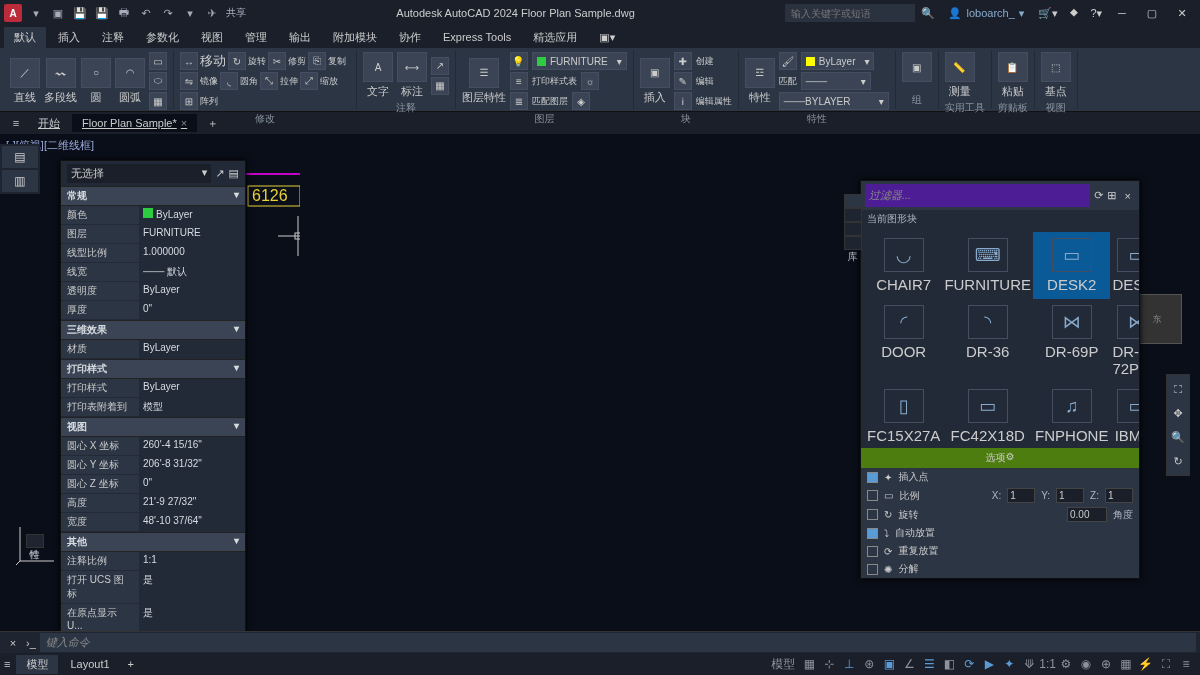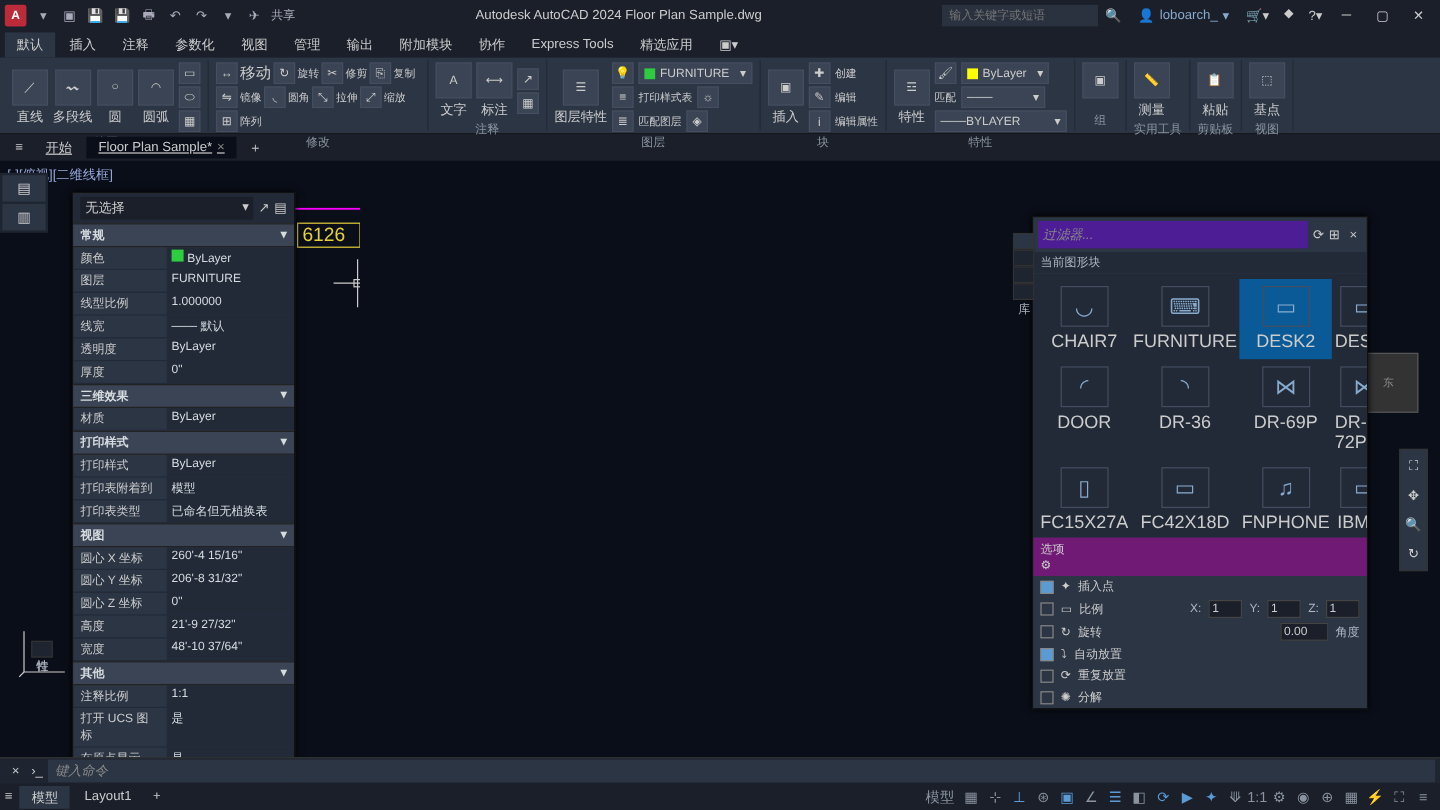--- a/index.html
+++ b/index.html
@@ -48,21 +48,21 @@
 .block-panel .hdr { display:flex; align-items:center; padding:3px 4px; gap:4px; }
 .block-panel .hdr .filter { flex:1; background:#4c1d95; padding:4px 4px; color:#888; font-style:italic; }
 .block-panel .hdr .x { cursor:pointer; padding:0 4px; }
 .block-panel .subhdr { padding:2px 6px; color:#aeb6c2; font-size:10px; background:#222a38; }
 .block-grid { display:grid; grid-template-columns:repeat(4,1fr); gap:0; background:#222a38; padding:4px; max-height:220px; overflow:auto; }
 .block-item { display:flex; flex-direction:column; align-items:center; padding:6px 2px; cursor:pointer; gap:4px; }
 .block-item.sel { background:#0a5a97; }
 .block-item .thumb { width:40px; height:34px; border:1px solid #444e60; display:flex; align-items:center; justify-content:center; color:#8ac; font-size:18px; }
 .block-item .nm { font-size:15px; color:#ccc; text-align:left; }
 .block-opts { background:#2b3544; }
-.block-opts .ohdr { display:flex; justify-content:center; padding:3px 6px; background:#701a75; font-size:10px;flex-direction:column; }
+.block-opts .ohdr { display:flex; justify-content:center; padding:3px 6px; background:#4d7c0f; font-size:10px; }
 .block-opts .orow { display:flex; align-items:center; gap:6px; padding:2px 6px; font-size:10px; }
 .block-opts .cb { width:11px; height:11px; border:1px solid #888; display:inline-block; }
 .block-opts .cb.on { background:#5b9bd5; }
 .block-opts input { width:28px; background:#1a1f2a; border:1px solid #444; color:#ccc; font-size:10px; padding:1px 2px; }
 .block-opts .fld-lbl { color:#aeb6c2; }
 .vtab { position:absolute; left:42px; top:160px; width:18px; background:#1e2430; writing-mode:vertical-rl; text-orientation:mixed; font-size:10px; padding:6px 2px; color:#aeb6c2; border:1px solid #333; }
 .vtab.right { left:auto; right:40px; top:200px; }
 .ltool { position:absolute; left:0; top:160px; width:40px; background:#1e2430; display:flex; flex-direction:column; gap:2px; padding:2px; }
 .ltool span { height:22px; display:flex; align-items:center; justify-content:center; background:#2b3544; cursor:pointer; font-size:12px; }
 .cmdline { position:absolute; left:0; right:0; bottom:22px; height:22px; background:#1e2430; display:flex; align-items:center; padding:0 4px; gap:4px; border-top:1px solid #333; }
@@ -460,24 +460,20 @@
       <span>打印样式</span>
       <span>▾</span>
     </div>
   <div class="row">
       <div class="k">打印样式</div>
       <div class="v">ByLayer</div>
     </div>
   <div class="row">
       <div class="k">打印表附着到</div>
       <div class="v">模型</div>
-    </div>
-  <div class="row">
-      <div class="k">打印表类型</div>
-      <div class="v">已命名但无植换表</div>
     </div>
   <div class="sect">
       <span>视图</span>
       <span>▾</span>
     </div>
   <div class="row">
       <div class="k">圆心 X 坐标</div>
       <div class="v">260'-4 15/16"</div>
     </div>
   <div class="row">

